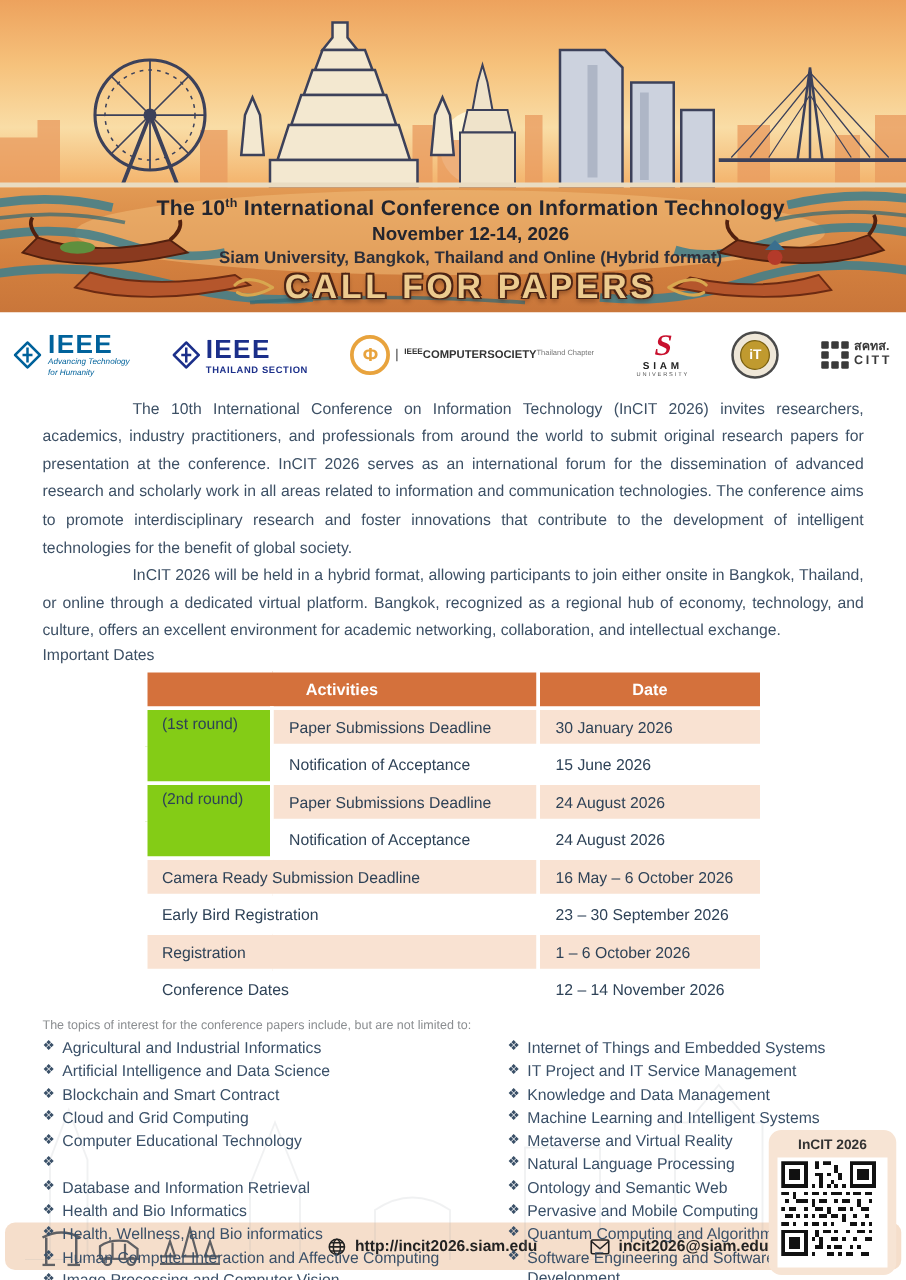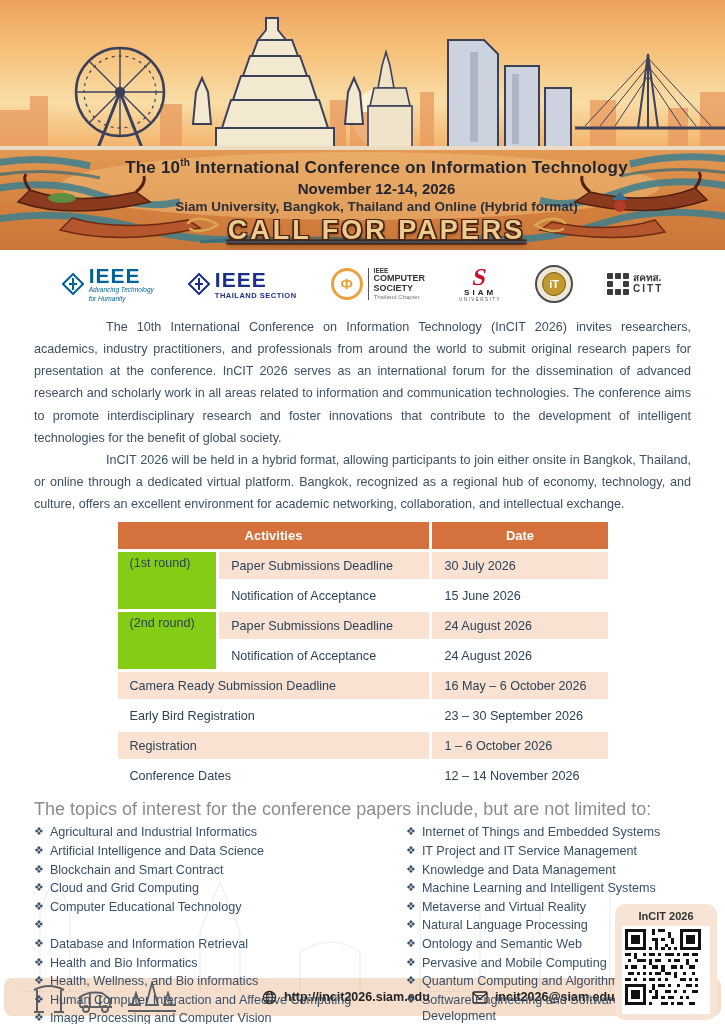--- a/index.html
+++ b/index.html
@@ -12,37 +12,37 @@
     background:linear-gradient(180deg,#eda25d 0%,#f6c27c 35%,#f9dda6 68%,#f3b169 100%);}
   .banner-sky svg{position:absolute;left:0;top:0;}
   .banner-river{position:relative;width:725px;height:100px;
     background:linear-gradient(180deg,#e29a54 0%,#d4813f 55%,#c9763a 100%);}
   .river-art{position:absolute;inset:0;z-index:1;}
   .river-text{position:relative;z-index:2;text-align:center;padding-top:7px;padding-left:28px;}
   .conf-title{font-size:17px;font-weight:bold;color:#23252e;letter-spacing:.2px;}
   .conf-title sup{font-size:10px;}
   .conf-date{font-size:15px;font-weight:bold;color:#23252e;margin-top:2px;}
   .conf-venue{font-size:13.5px;font-weight:bold;color:#2d2f3a;margin-top:2px;}
-  .cfp-line{margin-top:1px;display:flex;justify-content:center;gap:8px;text-decoration:underline;}
+  .cfp-line{margin-top:1px;display:flex;align-items:center;justify-content:center;gap:8px;}
   .cfp-text{font-size:27px;font-weight:bold;letter-spacing:3px;color:#eccb8f;
     text-shadow:-1.5px -1.5px 0 #4c2414,1.5px -1.5px 0 #4c2414,-1.5px 1.5px 0 #4c2414,
                 1.5px 1.5px 0 #4c2414,0 3px 4px rgba(40,10,0,.45);}
 
   
   .logo-row{display:flex;align-items:center;justify-content:center;gap:34px;
     height:52px;padding-top:8px;background:#fff;}
   .logo{display:flex;align-items:center;gap:5px;}
   .ieee-stack{display:flex;flex-direction:column;line-height:1;}
   .ieee-brand{font-size:21px;font-weight:bold;color:#00629b;letter-spacing:1px;}
   .ieee-tag{font-size:6.5px;color:#00629b;font-style:italic;line-height:1.25;}
   .ieee-sub{font-size:7.5px;color:#1b2f8a;font-weight:bold;letter-spacing:.5px;margin-top:2px;}
   .cs-circle{width:26px;height:26px;border-radius:50%;border:3px solid #e8a33d;
     display:flex;align-items:center;justify-content:center;color:#e8a33d;
     font-size:15px;font-weight:bold;}
-  .cs-stack{display:flex;flex-direction:column;line-height:1.05;border-left:1.5px solid #555;padding-left:5px;justify-content:space-between;}
+  .cs-stack{display:flex;flex-direction:row;line-height:1.05;border-left:1.5px solid #555;padding-left:5px;justify-content:space-between;}
   .cs-l1{font-size:6.5px;font-weight:bold;color:#333;}
   .cs-l2{font-size:9px;font-weight:bold;color:#333;}
   .cs-sub{font-size:6px;color:#777;margin-top:1px;}
   .siam-stack{display:flex;flex-direction:column;align-items:center;line-height:1;}
   .siam-s{font-size:24px;font-weight:bold;color:#c8102e;font-family:"Liberation Serif",serif;
     transform:skewX(-12deg);}
   .siam-l1{font-size:8px;font-weight:bold;color:#222;letter-spacing:3px;}
   .siam-l2{font-size:4.5px;color:#555;letter-spacing:1.5px;margin-top:1px;}
   .it-badge{width:34px;height:34px;border-radius:50%;border:2.5px solid #4a4a4a;
     background:#efe7d8;display:flex;align-items:center;justify-content:center;}
@@ -68,21 +68,21 @@
   table.dates td,table.dates th{border:3px solid #ffffff;padding:4px 12px;height:19px;}
   th.hdr{background:#d4713c;color:#ffffff;font-weight:bold;font-size:13px;text-align:center;}
   .c-round{width:82px;background:#84cc16;vertical-align:top;padding-top:5px;}
   .c-act{width:208px;}
   .c-date{width:168px;}
   .peach{background:#f9e2d2;}
   .white{background:#ffffff;}
 
   
   .topics{position:relative;padding:7px 34px 0 34px;}
-  .topics-heading{font-size:18px;color:#8a8d90;margin-bottom:4px;}
+  .topics-heading{font-size:10px;color:#8a8d90;margin-bottom:4px;}
   .topic-cols{display:flex;position:relative;z-index:2;}
   .tcol{list-style:none;margin:0;padding:0;}
   .tcol.left{width:372px;}
   .tcol.right{width:285px;}
   .topic{display:flex;gap:6px;font-size:12.6px;color:#3a5068;line-height:1.28;margin-bottom:2.5px;}
   .tbullet{color:#3a5068;font-size:11px;line-height:1.45;}
   .watermark{position:absolute;left:0;top:0;z-index:1;opacity:.14;}
 
   
   .footer-band{position:absolute;left:4px;right:4px;bottom:8px;height:38px;
@@ -270,33 +270,34 @@
       <div class="citt-stack">
         <span class="citt-l1">สคทส.</span>
         <span class="citt-l2">CITT</span>
       </div>
     </div>
   </div>
 
   <div class="intro">
     <p>The 10th International Conference on Information Technology (InCIT 2026) invites researchers, academics, industry practitioners, and professionals from around the world to submit original research papers for presentation at the conference. InCIT 2026 serves as an international forum for the dissemination of advanced research and scholarly work in all areas related to information and communication technologies. The conference aims to promote interdisciplinary research and foster innovations that contribute to the development of intelligent technologies for the benefit of global society.</p>
     <p>InCIT 2026 will be held in a hybrid format, allowing participants to join either onsite in Bangkok, Thailand, or online through a dedicated virtual platform. Bangkok, recognized as a regional hub of economy, technology, and culture, offers an excellent environment for academic networking, collaboration, and intellectual exchange.</p>
+    <div class="important-label">Important Dates</div>
   </div>
 
   <div class="table-wrap">
     <table class="dates">
       <tbody>
           <tr>
         <th class="hdr" colspan="2">Activities</th>
         <th class="hdr">Date</th>
       </tr>
       <tr>
         <td class="c-round" rowspan="2">(1st round)</td>
         <td class="c-act peach">Paper Submissions Deadline</td>
-        <td class="c-date peach">30 July 2026</td>
+        <td class="c-date peach">30 January 2026</td>
       </tr>
       <tr>
         <td class="c-act white">Notification of Acceptance</td>
         <td class="c-date white">15 June 2026</td>
       </tr>
       <tr>
         <td class="c-round" rowspan="2">(2nd round)</td>
         <td class="c-act peach">Paper Submissions Deadline</td>
         <td class="c-date peach">24 August 2026</td>
       </tr>

